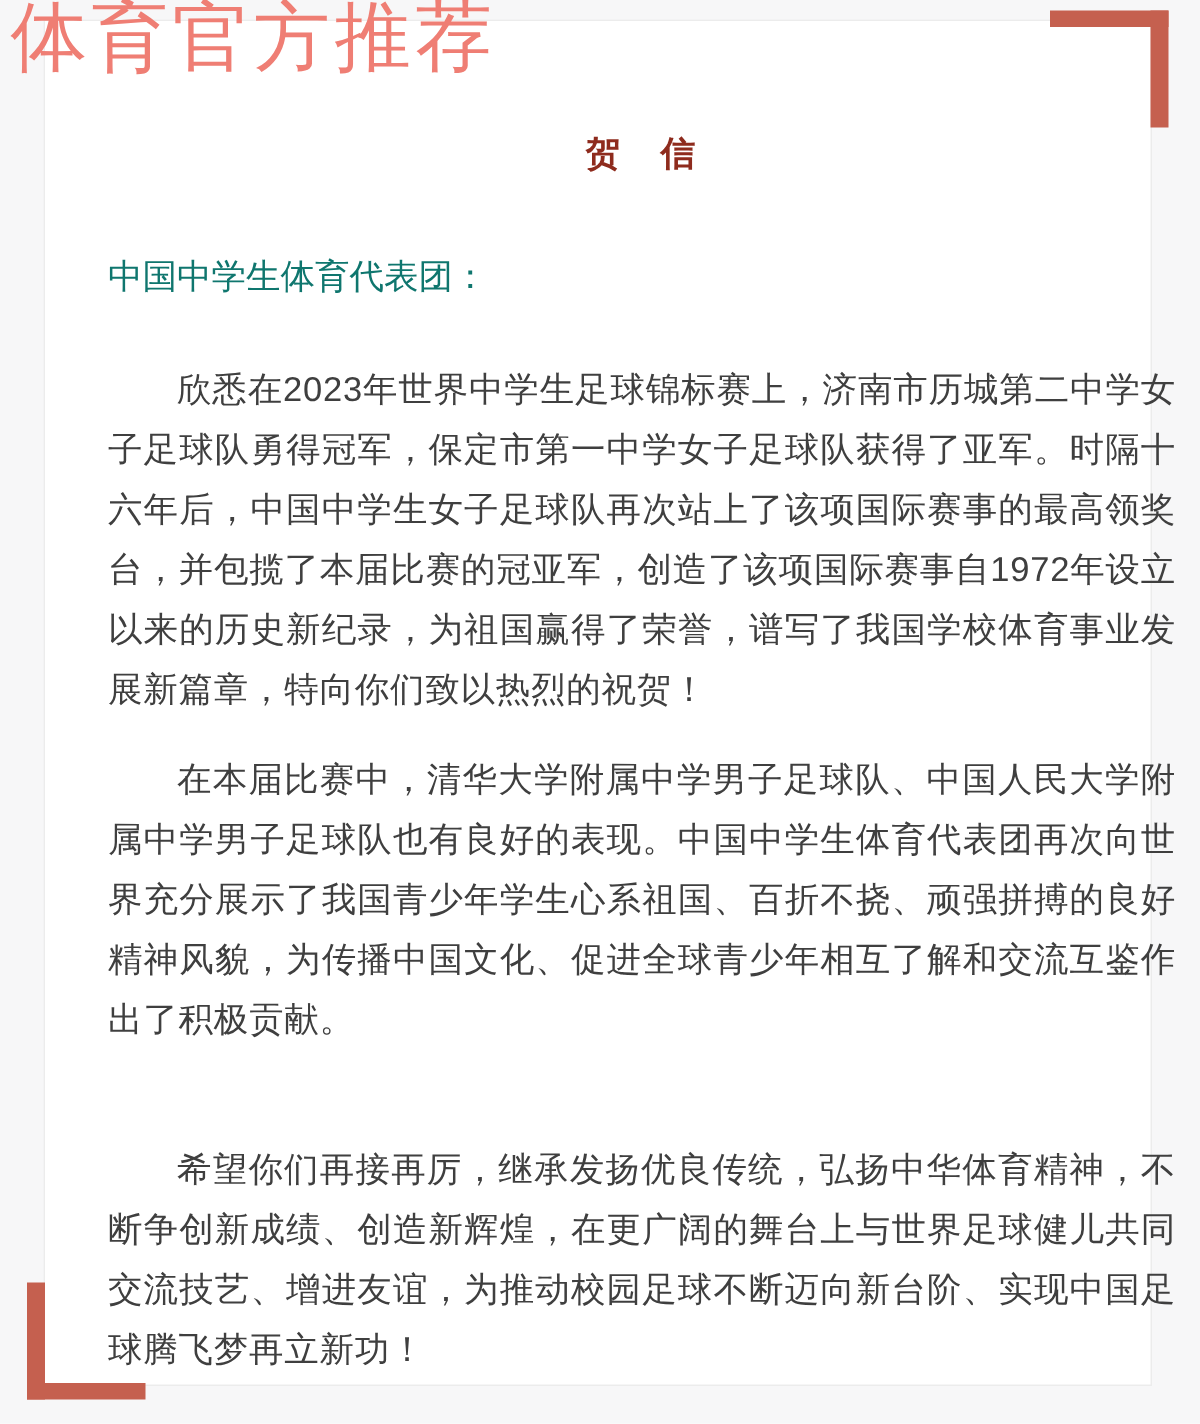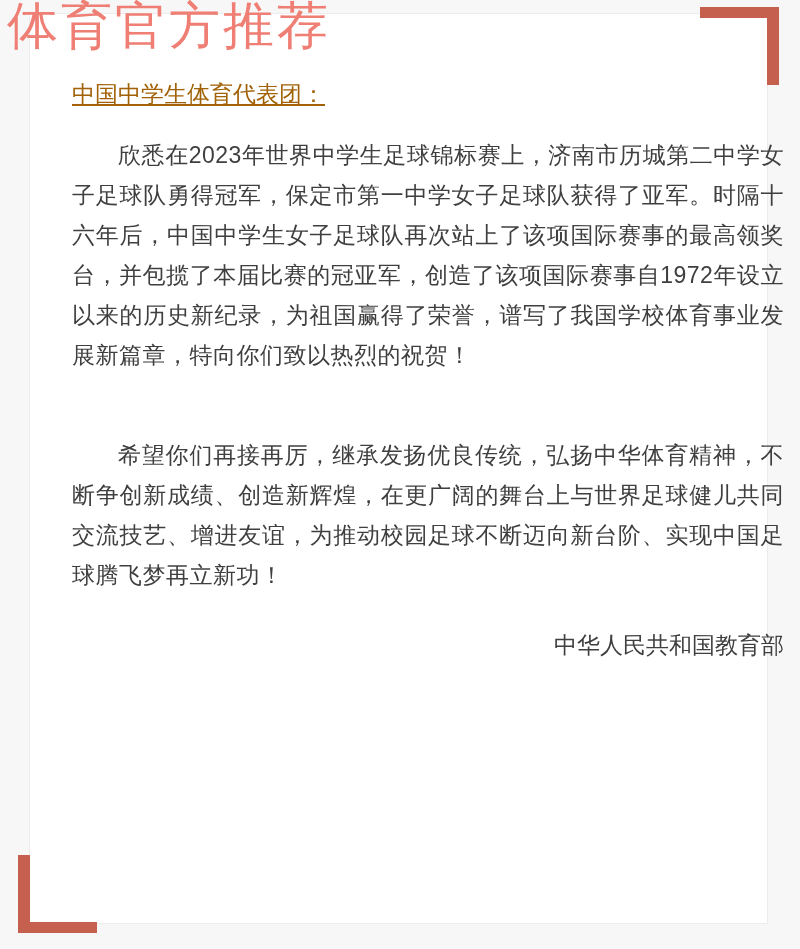--- a/index.html
+++ b/index.html
@@ -38,33 +38,32 @@
     text-align: center;
     font-size: 23px;
     font-weight: bold;
     color: #8e2b1d;
     letter-spacing: 2px;
   }
   .salutation {
     margin-top: 47px;
     font-size: 23px;
     line-height: 40px;
-    color: #a16207;
-    text-decoration: underline;
+    color: #0f766e;
   }
   .para {
     font-size: 23px;
     line-height: 40px;
     color: #3f3f3f;
     text-indent: 2em;
     text-align: justify;
     margin: 0;
     letter-spacing: 0.5px;
   }
-  .para-1 { margin-top: 21px; }
+  .para-1 { margin-top: 35px; }
   .para-2 { margin-top: 20px; }
   .para-3 { margin-top: 60px; }
   .signature {
     margin-top: 30px;
     font-size: 23px;
     line-height: 40px;
     color: #3f3f3f;
     text-align: right;
   }
   .watermark {
@@ -100,25 +99,27 @@
     z-index: 2;
   }
 </style>
 </head>
 <body>
 
 <div class="page">
 
   <div class="letter-card">
     <div class="content">
+      <div class="letter-title">贺　信</div>
 
       <div class="salutation">中国中学生体育代表团：</div>
 
       <p class="para para-1">欣悉在2023年世界中学生足球锦标赛上，济南市历城第二中学女子足球队勇得冠军，保定市第一中学女子足球队获得了亚军。时隔十六年后，中国中学生女子足球队再次站上了该项国际赛事的最高领奖台，并包揽了本届比赛的冠亚军，创造了该项国际赛事自1972年设立以来的历史新纪录，为祖国赢得了荣誉，谱写了我国学校体育事业发展新篇章，特向你们致以热烈的祝贺！</p>
 
+      <p class="para para-2">在本届比赛中，清华大学附属中学男子足球队、中国人民大学附属中学男子足球队也有良好的表现。中国中学生体育代表团再次向世界充分展示了我国青少年学生心系祖国、百折不挠、顽强拼搏的良好精神风貌，为传播中国文化、促进全球青少年相互了解和交流互鉴作出了积极贡献。</p>
 
       <p class="para para-3">希望你们再接再厉，继承发扬优良传统，弘扬中华体育精神，不断争创新成绩、创造新辉煌，在更广阔的舞台上与世界足球健儿共同交流技艺、增进友谊，为推动校园足球不断迈向新台阶、实现中国足球腾飞梦再立新功！</p>
 
       <div class="signature">中华人民共和国教育部</div>
 
     </div>
   </div>
 
   <div class="watermark">体育官方推荐</div>
 

